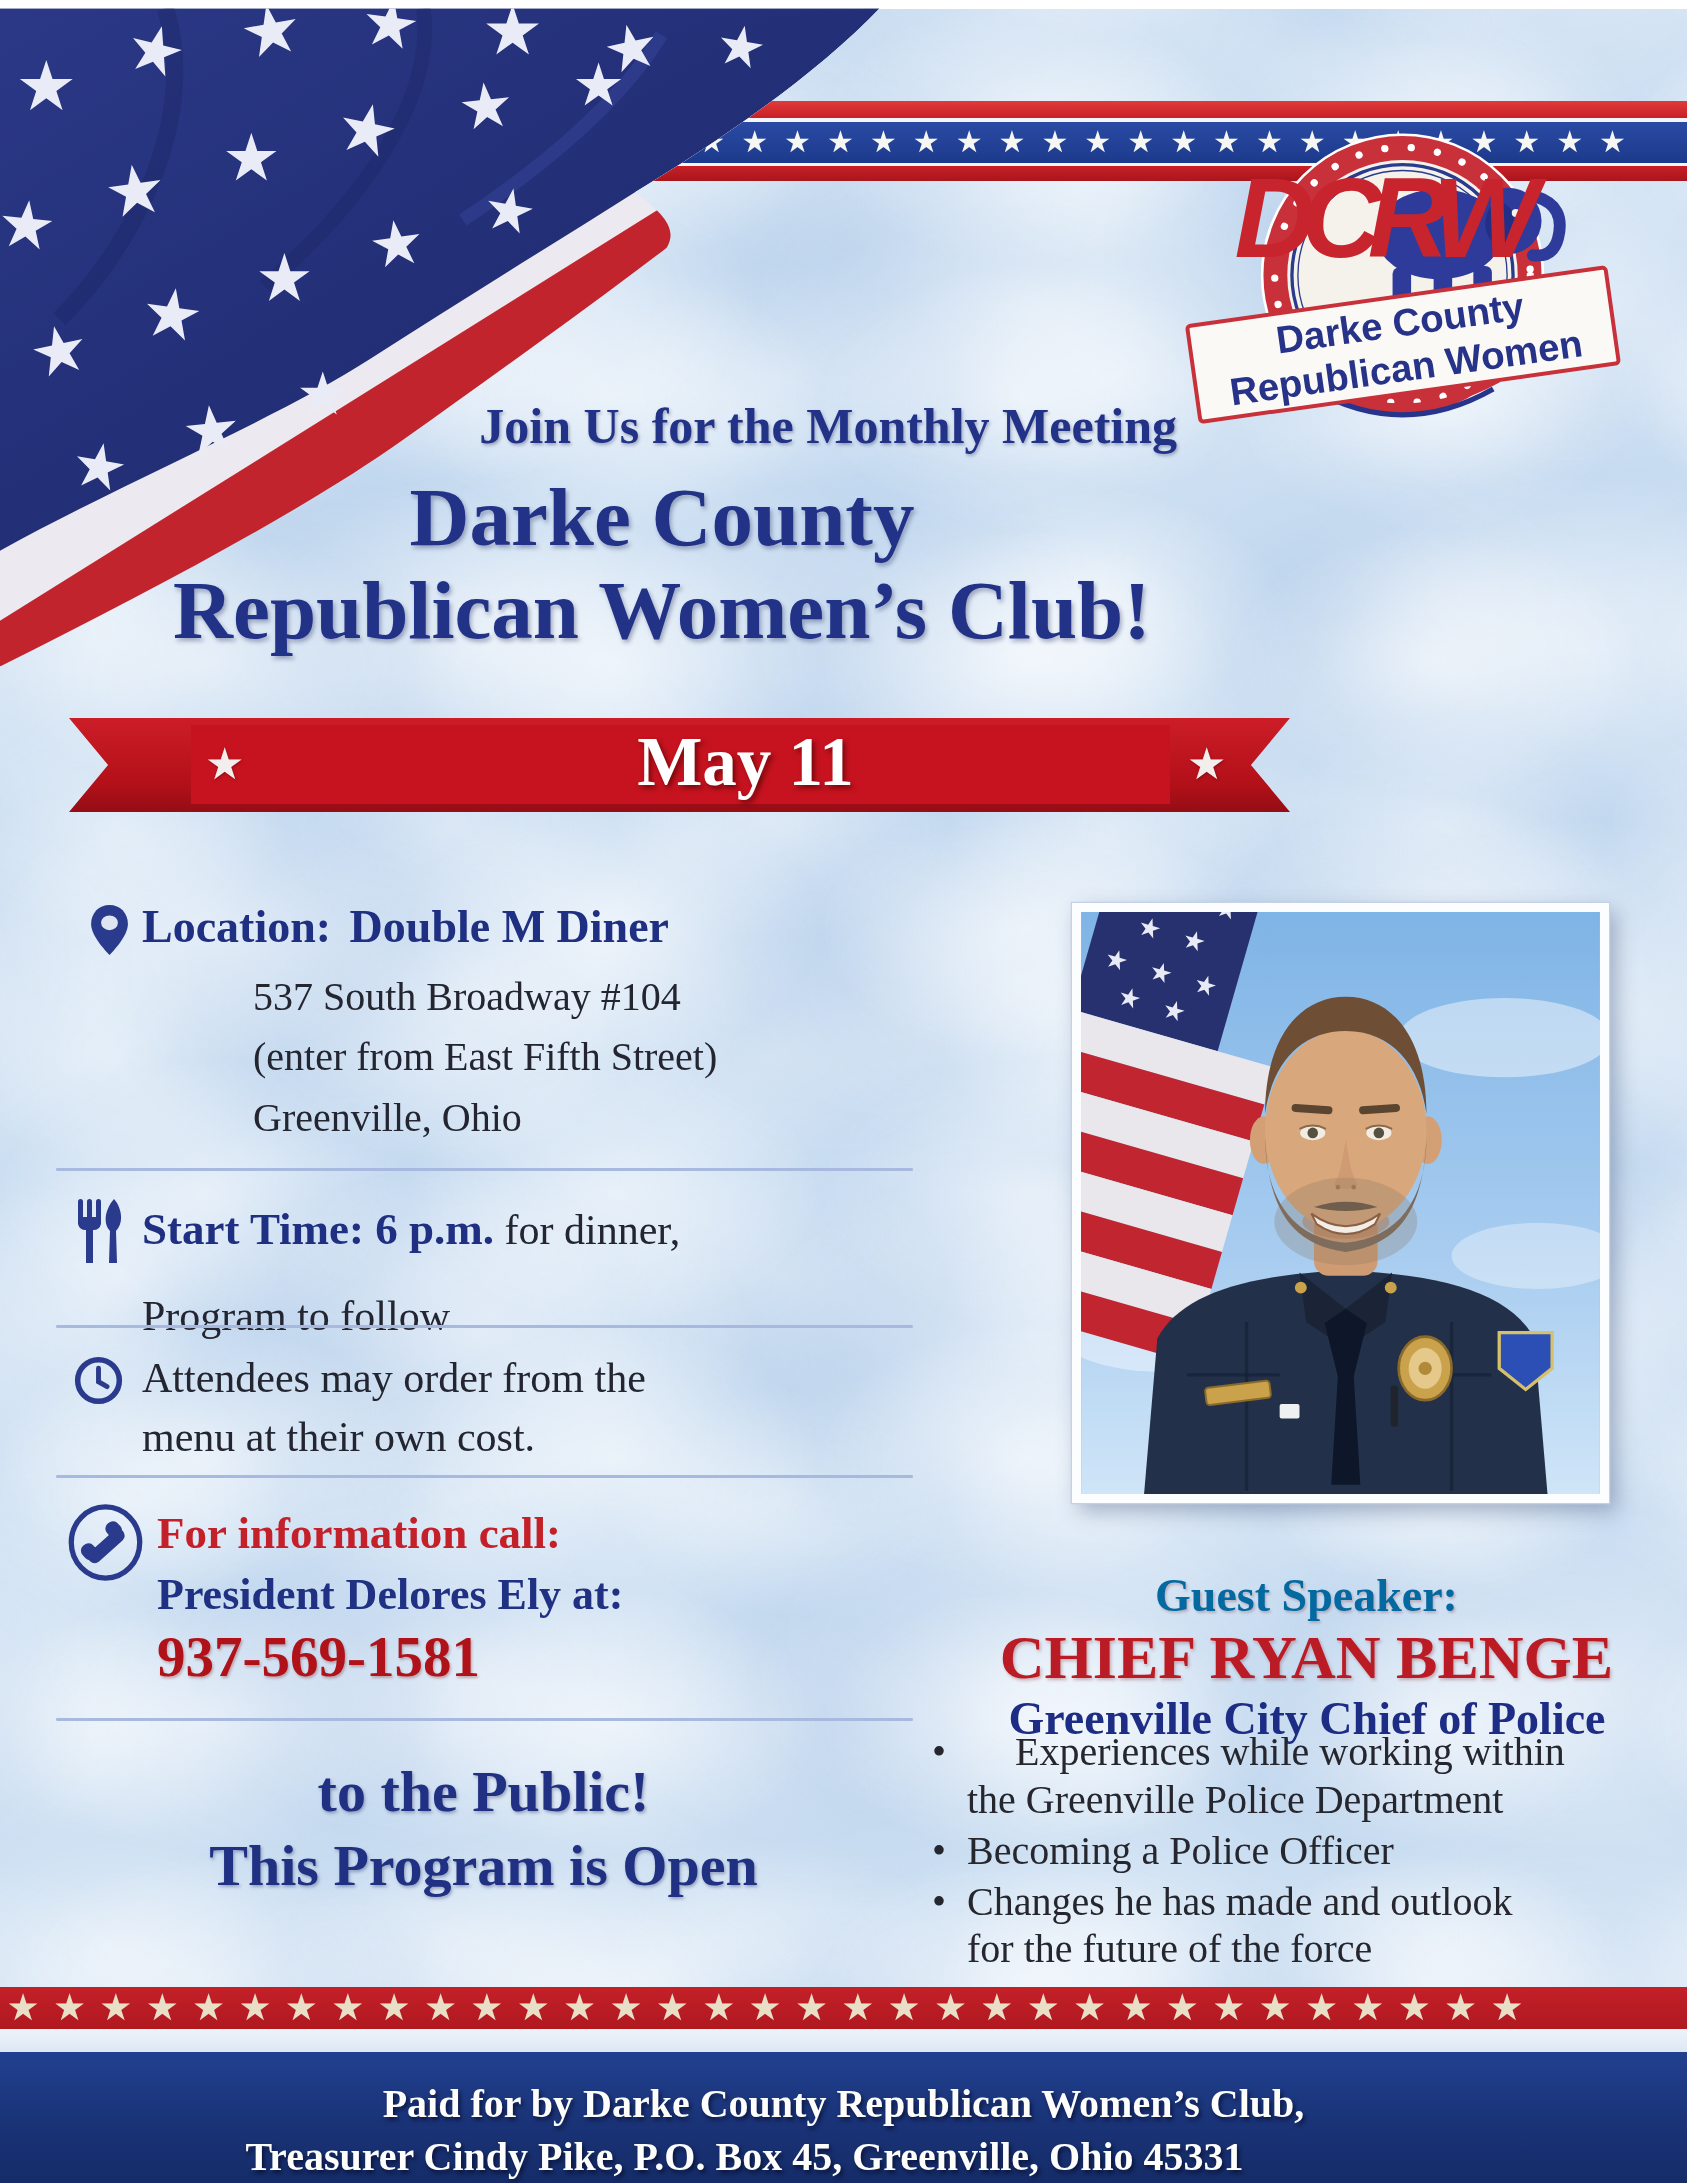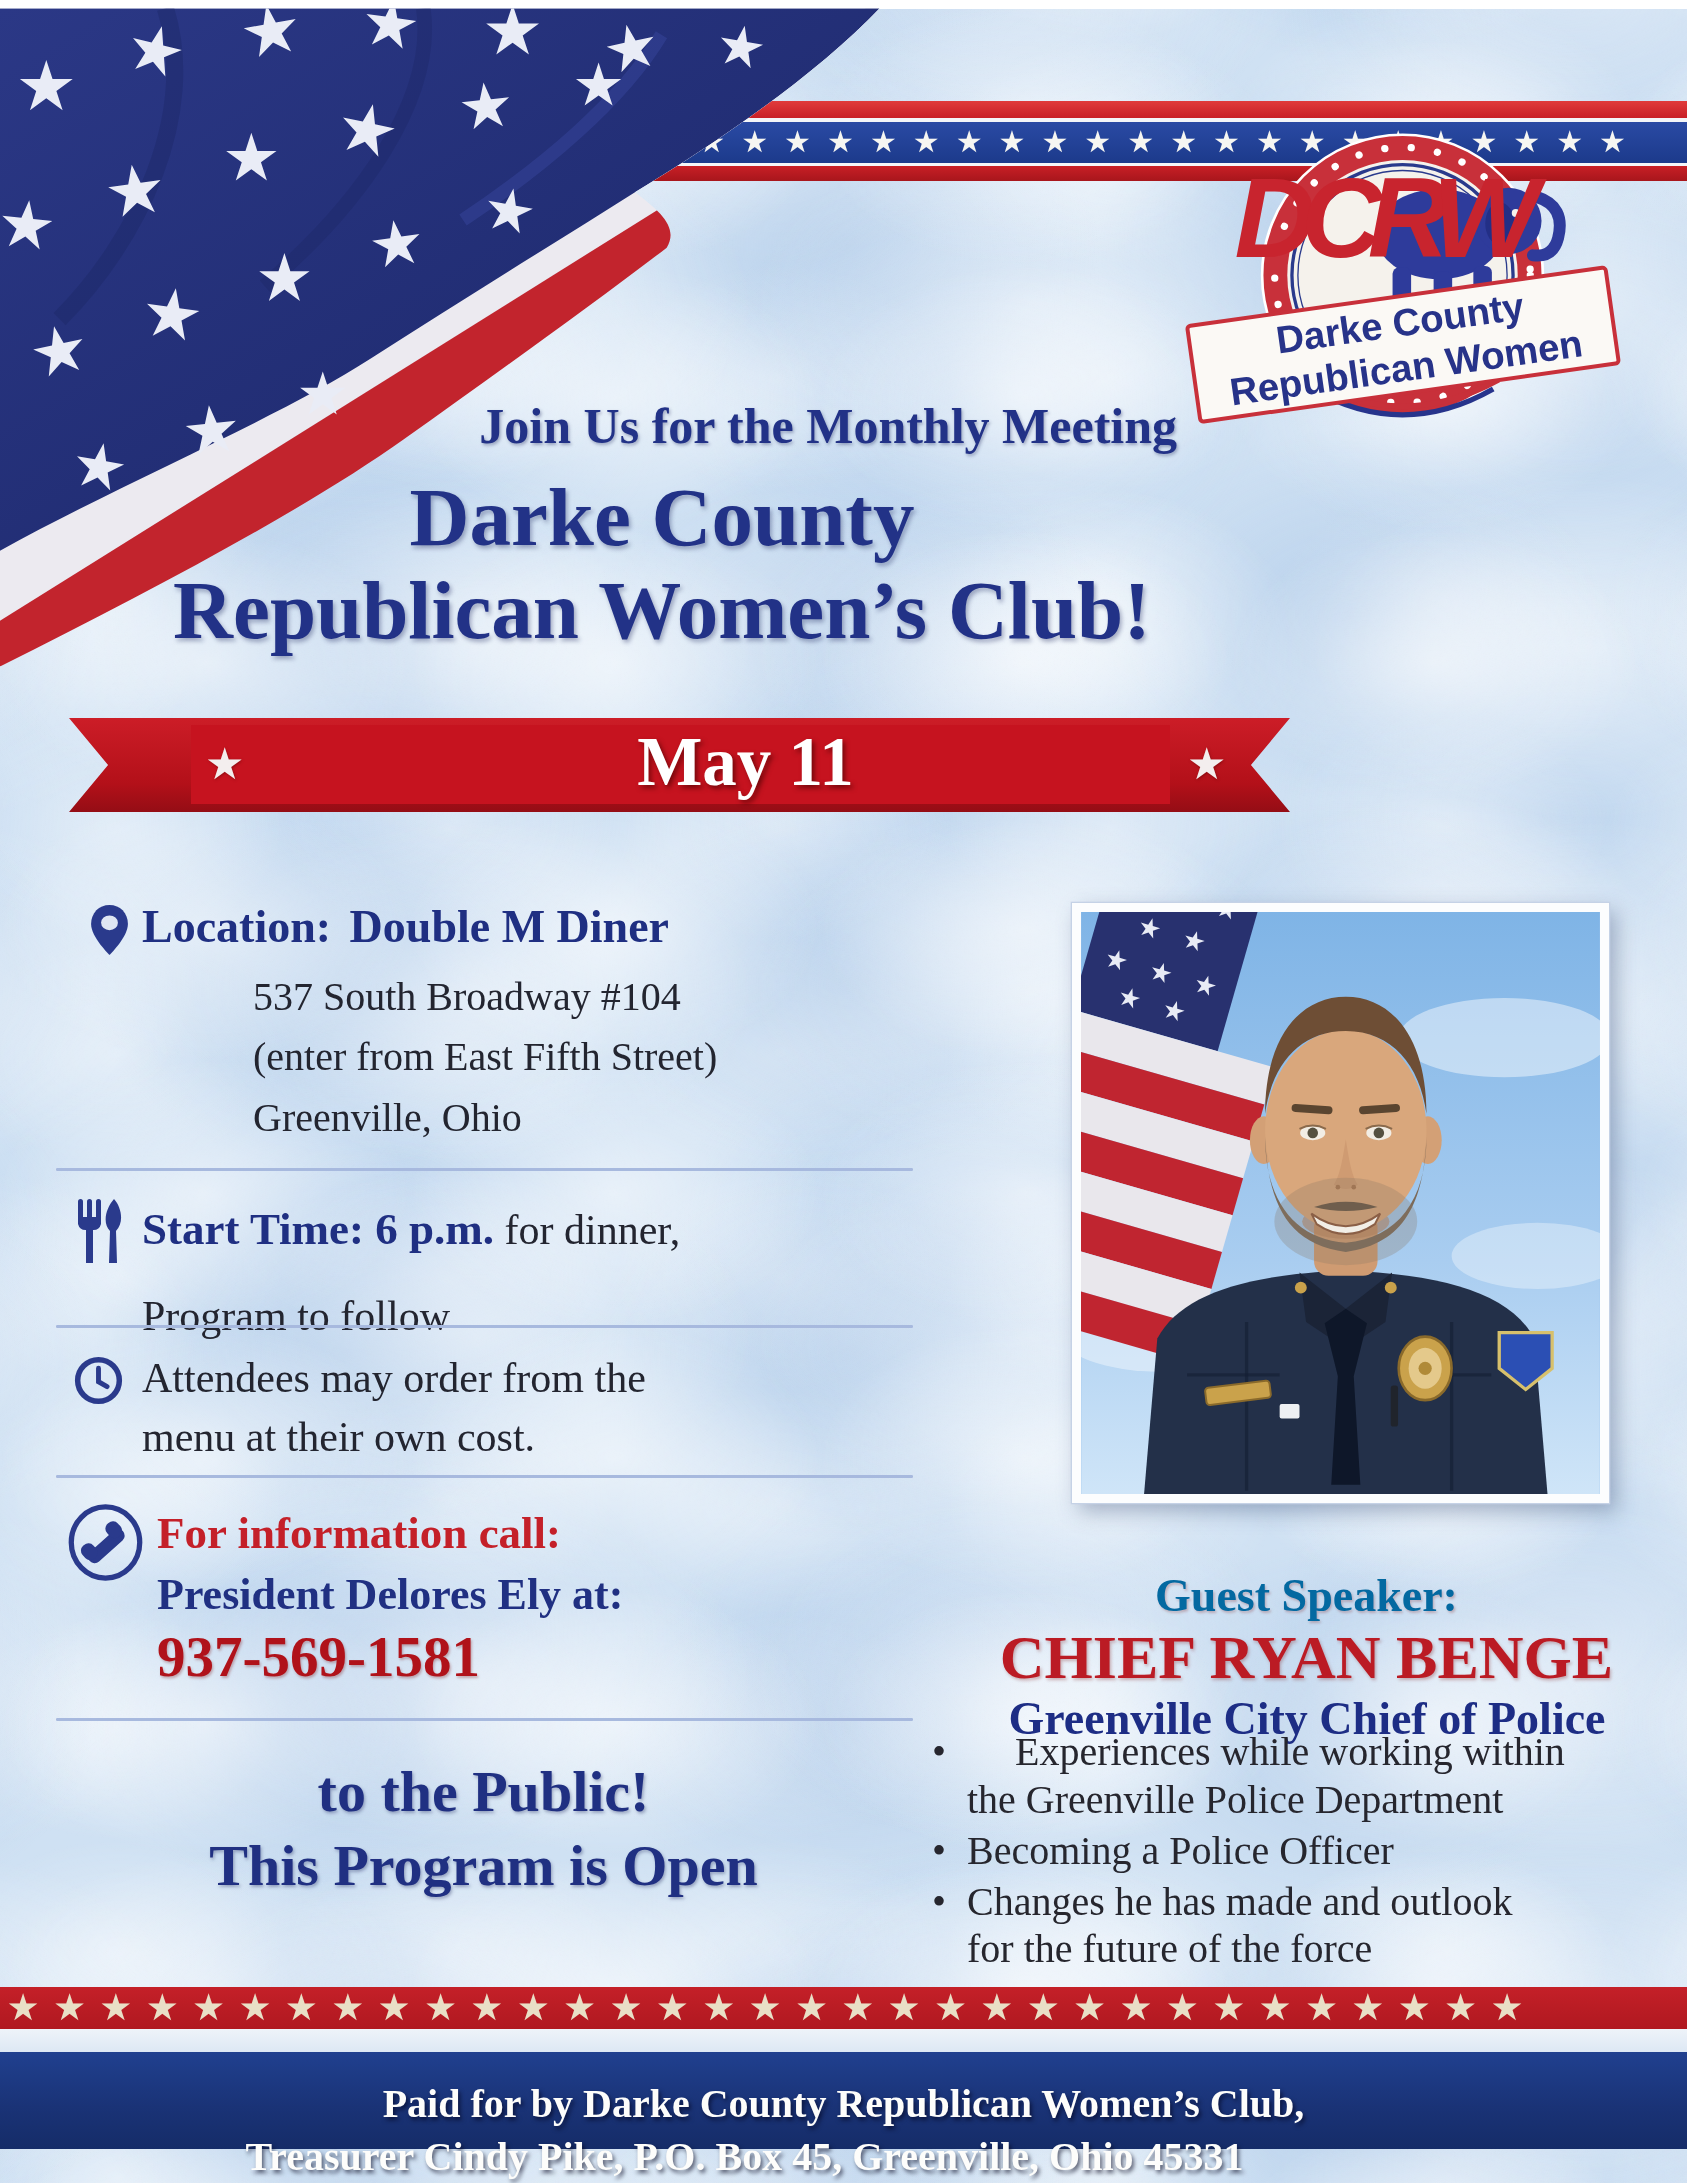--- a/index.html
+++ b/index.html
@@ -26,21 +26,21 @@
   .bt-w1{left:0;top:16.5px;width:100%;height:4px;background:#f3f5f8;}
   .bt-blue{left:0;top:20.5px;width:100%;height:41px;background:linear-gradient(#2a4aa4,#1c3a8b);overflow:hidden;}
   .bt-stars{color:#f6f6f2;font-size:30px;line-height:40px;letter-spacing:16px;white-space:nowrap;padding-left:12px;font-family:"DejaVu Sans",sans-serif;}
   .bt-w2{left:0;top:62px;width:100%;height:4px;background:#f3f5f8;}
   .bt-red2{left:0;top:65px;width:100%;height:15px;background:linear-gradient(#c81f26,#a8161c);}
 
   .band-bottom{left:0;top:1987px;width:1687px;height:196px;}
   .bb-red{left:0;top:0;width:100%;height:42px;background:linear-gradient(#c42028,#b01820);overflow:hidden;}
   .bb-stars{color:#e9dfc6;font-size:37px;line-height:41px;letter-spacing:13.2px;white-space:nowrap;padding-left:6.6px;font-family:"DejaVu Sans",sans-serif;}
   .bb-white{left:0;top:42px;width:100%;height:22.5px;background:linear-gradient(#eef3f9,#dde8f4);}
-  .bb-navy{left:0;top:65px;width:100%;height:97px;background:linear-gradient(180deg,#20408f,#1a3377 55%,#152c68);}
+  .bb-navy{left:0;top:65px;width:100%;height:131px;background:linear-gradient(180deg,#20408f,#1a3377 55%,#152c68);}
   .footer-line{width:1687px;color:#fdfdfb;font-weight:bold;font-size:40px;text-align:center;text-shadow:2px 2.6px 4.6px rgba(0,0,25,.6);}
 
   
   .ribbon{left:69px;top:718px;width:1221px;height:94px;
           background:linear-gradient(180deg,#cc1d27,#b31019 70%,#940d15);
           clip-path:polygon(0% 0%,100% 0%,96.8% 50%,100% 100%,0% 100%,3.2% 50%);
           box-shadow:0 4px 9.3px rgba(90,20,20,.3);}
   .ribbon-patch{left:122px;top:6.6px;width:979px;height:79px;background:#c6131f;position:absolute;}
   .ribbon-text{position:absolute;left:0;top:5.3px;width:100%;text-align:center;color:#fff;
                font-size:69px;font-weight:bold;transform:translateX(66px);

